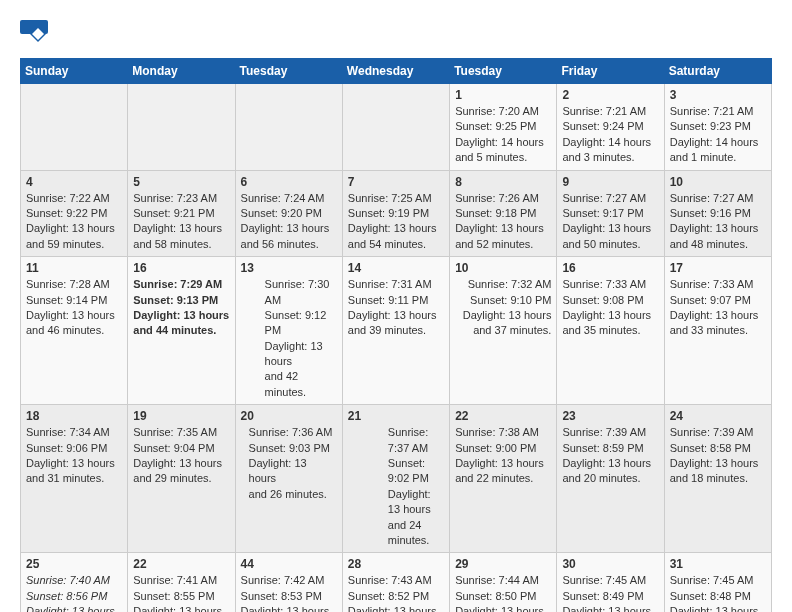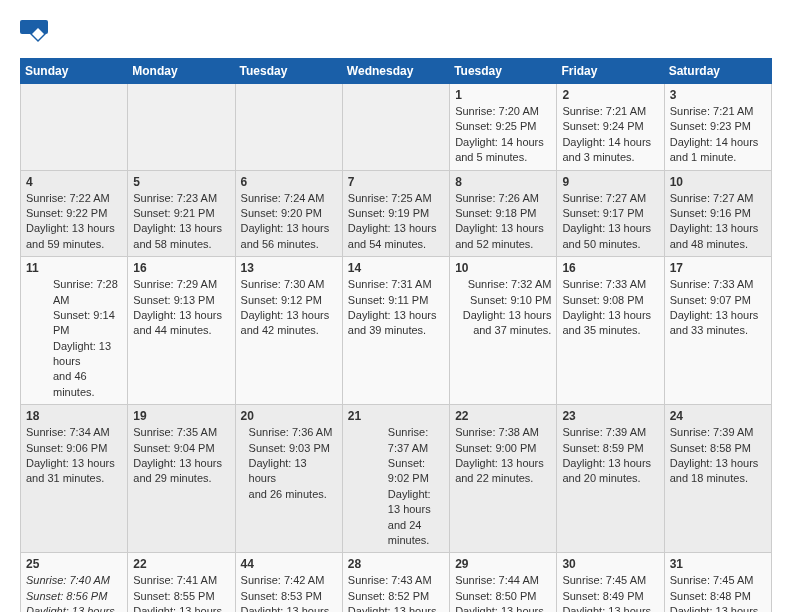--- a/index.html
+++ b/index.html
@@ -195,35 +195,35 @@
           <div class="day-number">10</div>
           <div class="day-info" style="white-space: pre-line;">Sunrise: 7:27 AM
 Sunset: 9:16 PM
 Daylight: 13 hours
 and 48 minutes.</div>
         </td>
       </tr>
       <tr>
         <td>
           <div class="day-number">11</div>
-          <div class="day-info" style="white-space: pre-line; margin-left: 27px;">Sunrise: 7:28 AM
+          <div class="day-info" style="white-space: pre-line;">Sunrise: 7:28 AM
 Sunset: 9:14 PM
 Daylight: 13 hours
 and 46 minutes.</div>
         </td>
         <td>
           <div class="day-number">16</div>
-          <div class="day-info" style="white-space: pre-line;">Sunrise: 7:29 AM
+          <div class="day-info" style="white-space: pre-line; font-weight: bold;">Sunrise: 7:29 AM
 Sunset: 9:13 PM
 Daylight: 13 hours
 and 44 minutes.</div>
         </td>
         <td>
           <div class="day-number">13</div>
-          <div class="day-info" style="white-space: pre-line;">Sunrise: 7:30 AM
+          <div class="day-info" style="white-space: pre-line; margin-left: 24px;">Sunrise: 7:30 AM
 Sunset: 9:12 PM
 Daylight: 13 hours
 and 42 minutes.</div>
         </td>
         <td>
           <div class="day-number">14</div>
           <div class="day-info" style="white-space: pre-line;">Sunrise: 7:31 AM
 Sunset: 9:11 PM
 Daylight: 13 hours
 and 39 minutes.</div>

